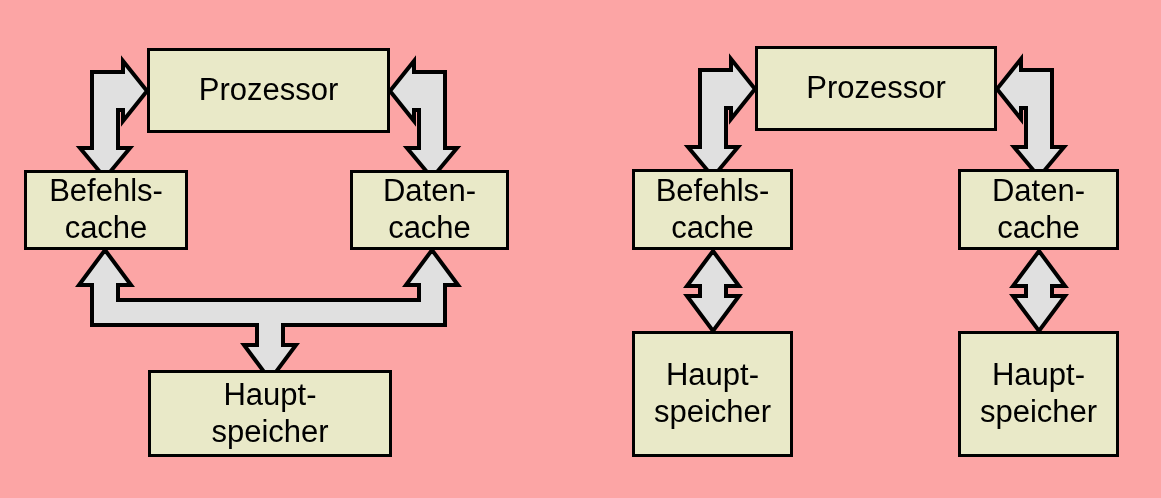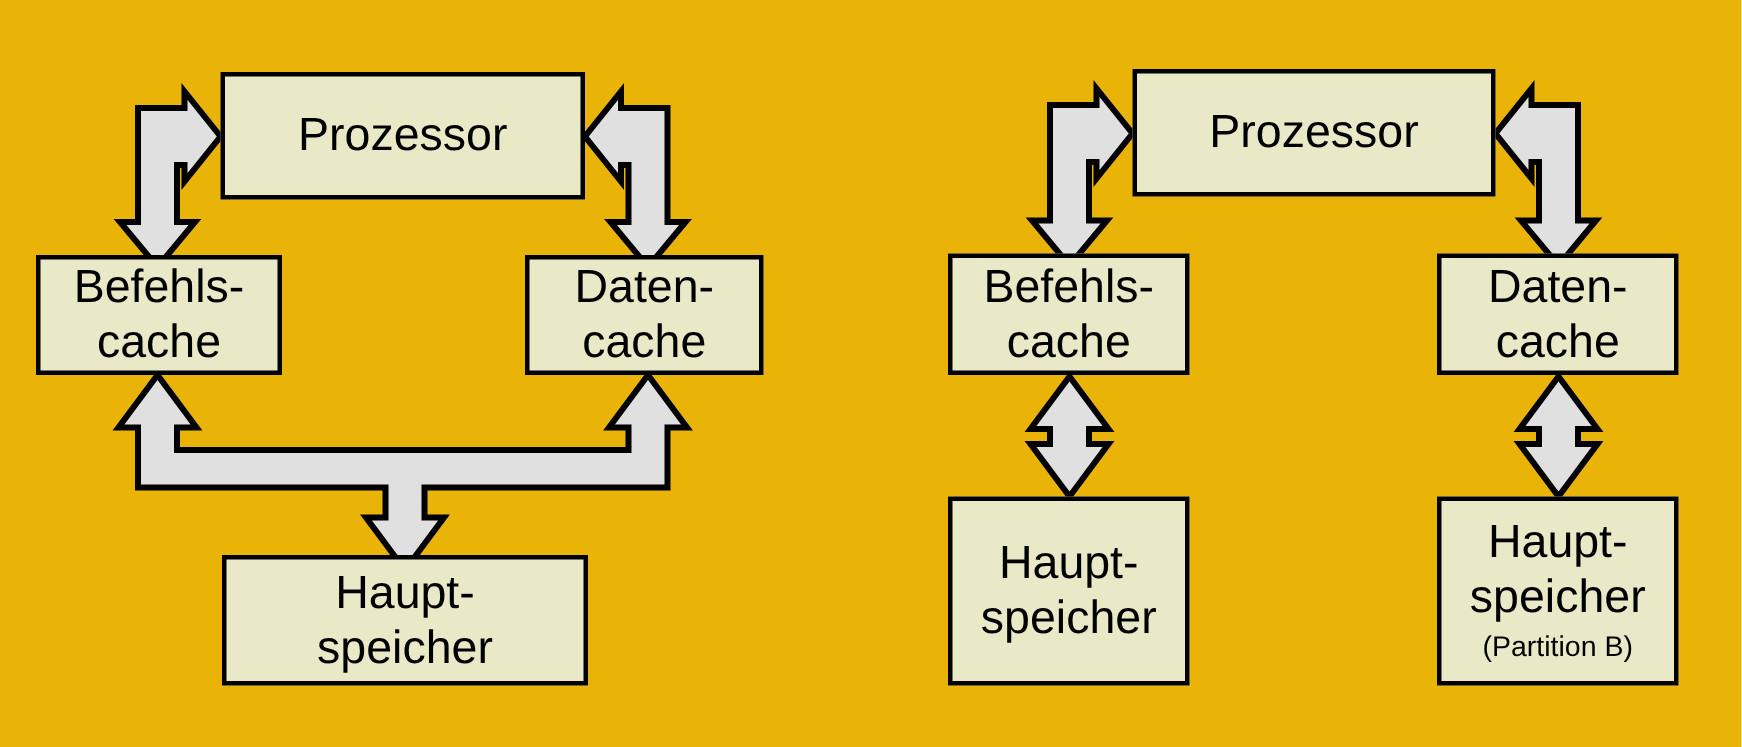--- a/index.html
+++ b/index.html
@@ -7,21 +7,21 @@
     padding: 0;
     background: #ffffff;
   }
   body {
     font-family: "Liberation Sans", sans-serif;
   }
   #diagram-root {
     position: relative;
     width: 1161px;
     height: 498px;
-    background: #eab308;
+    background: #fca5a5;
     overflow: hidden;
   }
   svg.layer {
     position: absolute;
     left: 0;
     top: 0;
     width: 1161px;
     height: 498px;
   }
   .node-box {
@@ -200,16 +200,15 @@
   </div>
 
   <div class="node-box" style="left:632px; top:331px; width:161px; height:126px;">
     <span class="node-line">Haupt-</span>
     <span class="node-line">speicher</span>
   </div>
 
   <div class="node-box" style="left:958px; top:331px; width:161px; height:126px;">
     <span class="node-line">Haupt-</span>
     <span class="node-line">speicher</span>
-    <span class="node-sub">(Partition B)</span>
   </div>
 
 </div>
 
 </body></html>

